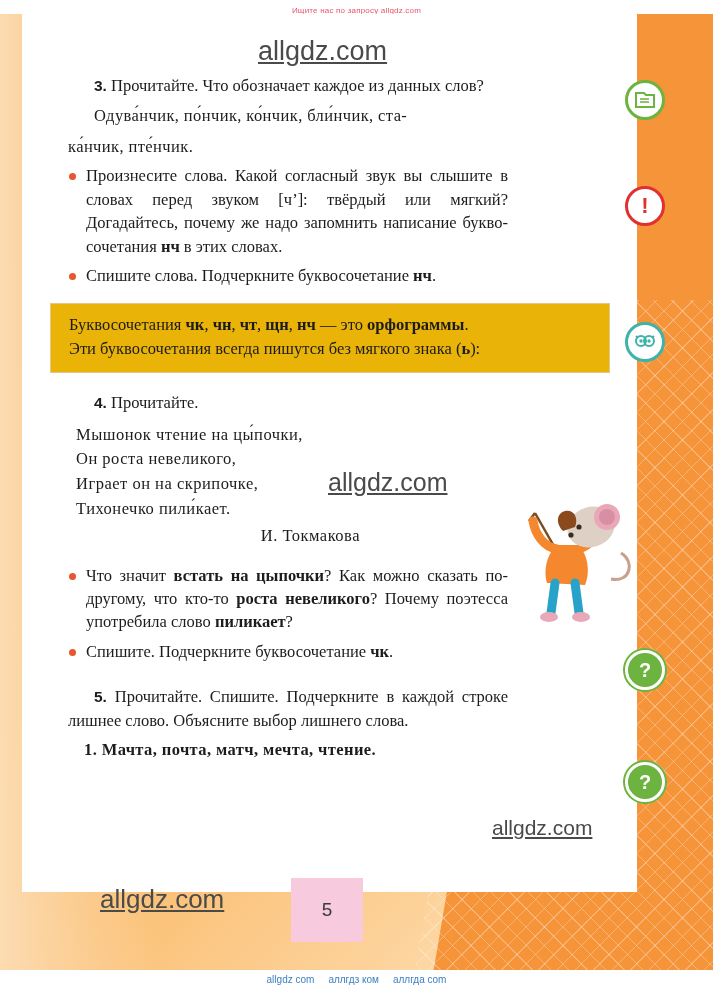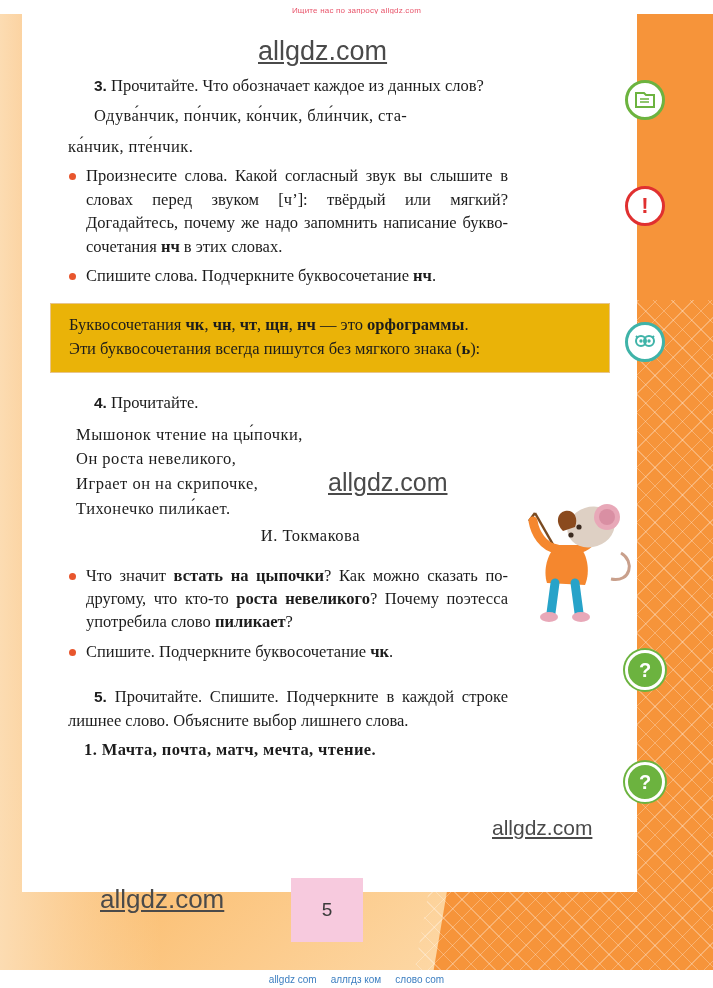--- a/index.html
+++ b/index.html
@@ -352,16 +352,16 @@
   </div>
 
   <div class="wm wm-1">allgdz.com</div>
   <div class="wm wm-2">allgdz.com</div>
   <div class="wm wm-3">allgdz.com</div>
   <div class="wm wm-4">allgdz.com</div>
 
   <div class="bottom-strip">
     <span>allgdz com</span>
     <span>аллгдз ком</span>
-    <span>слово сom</span>
+    <span>аллгда сom</span>
   </div>
 
 </div>
 
 </body></html>

